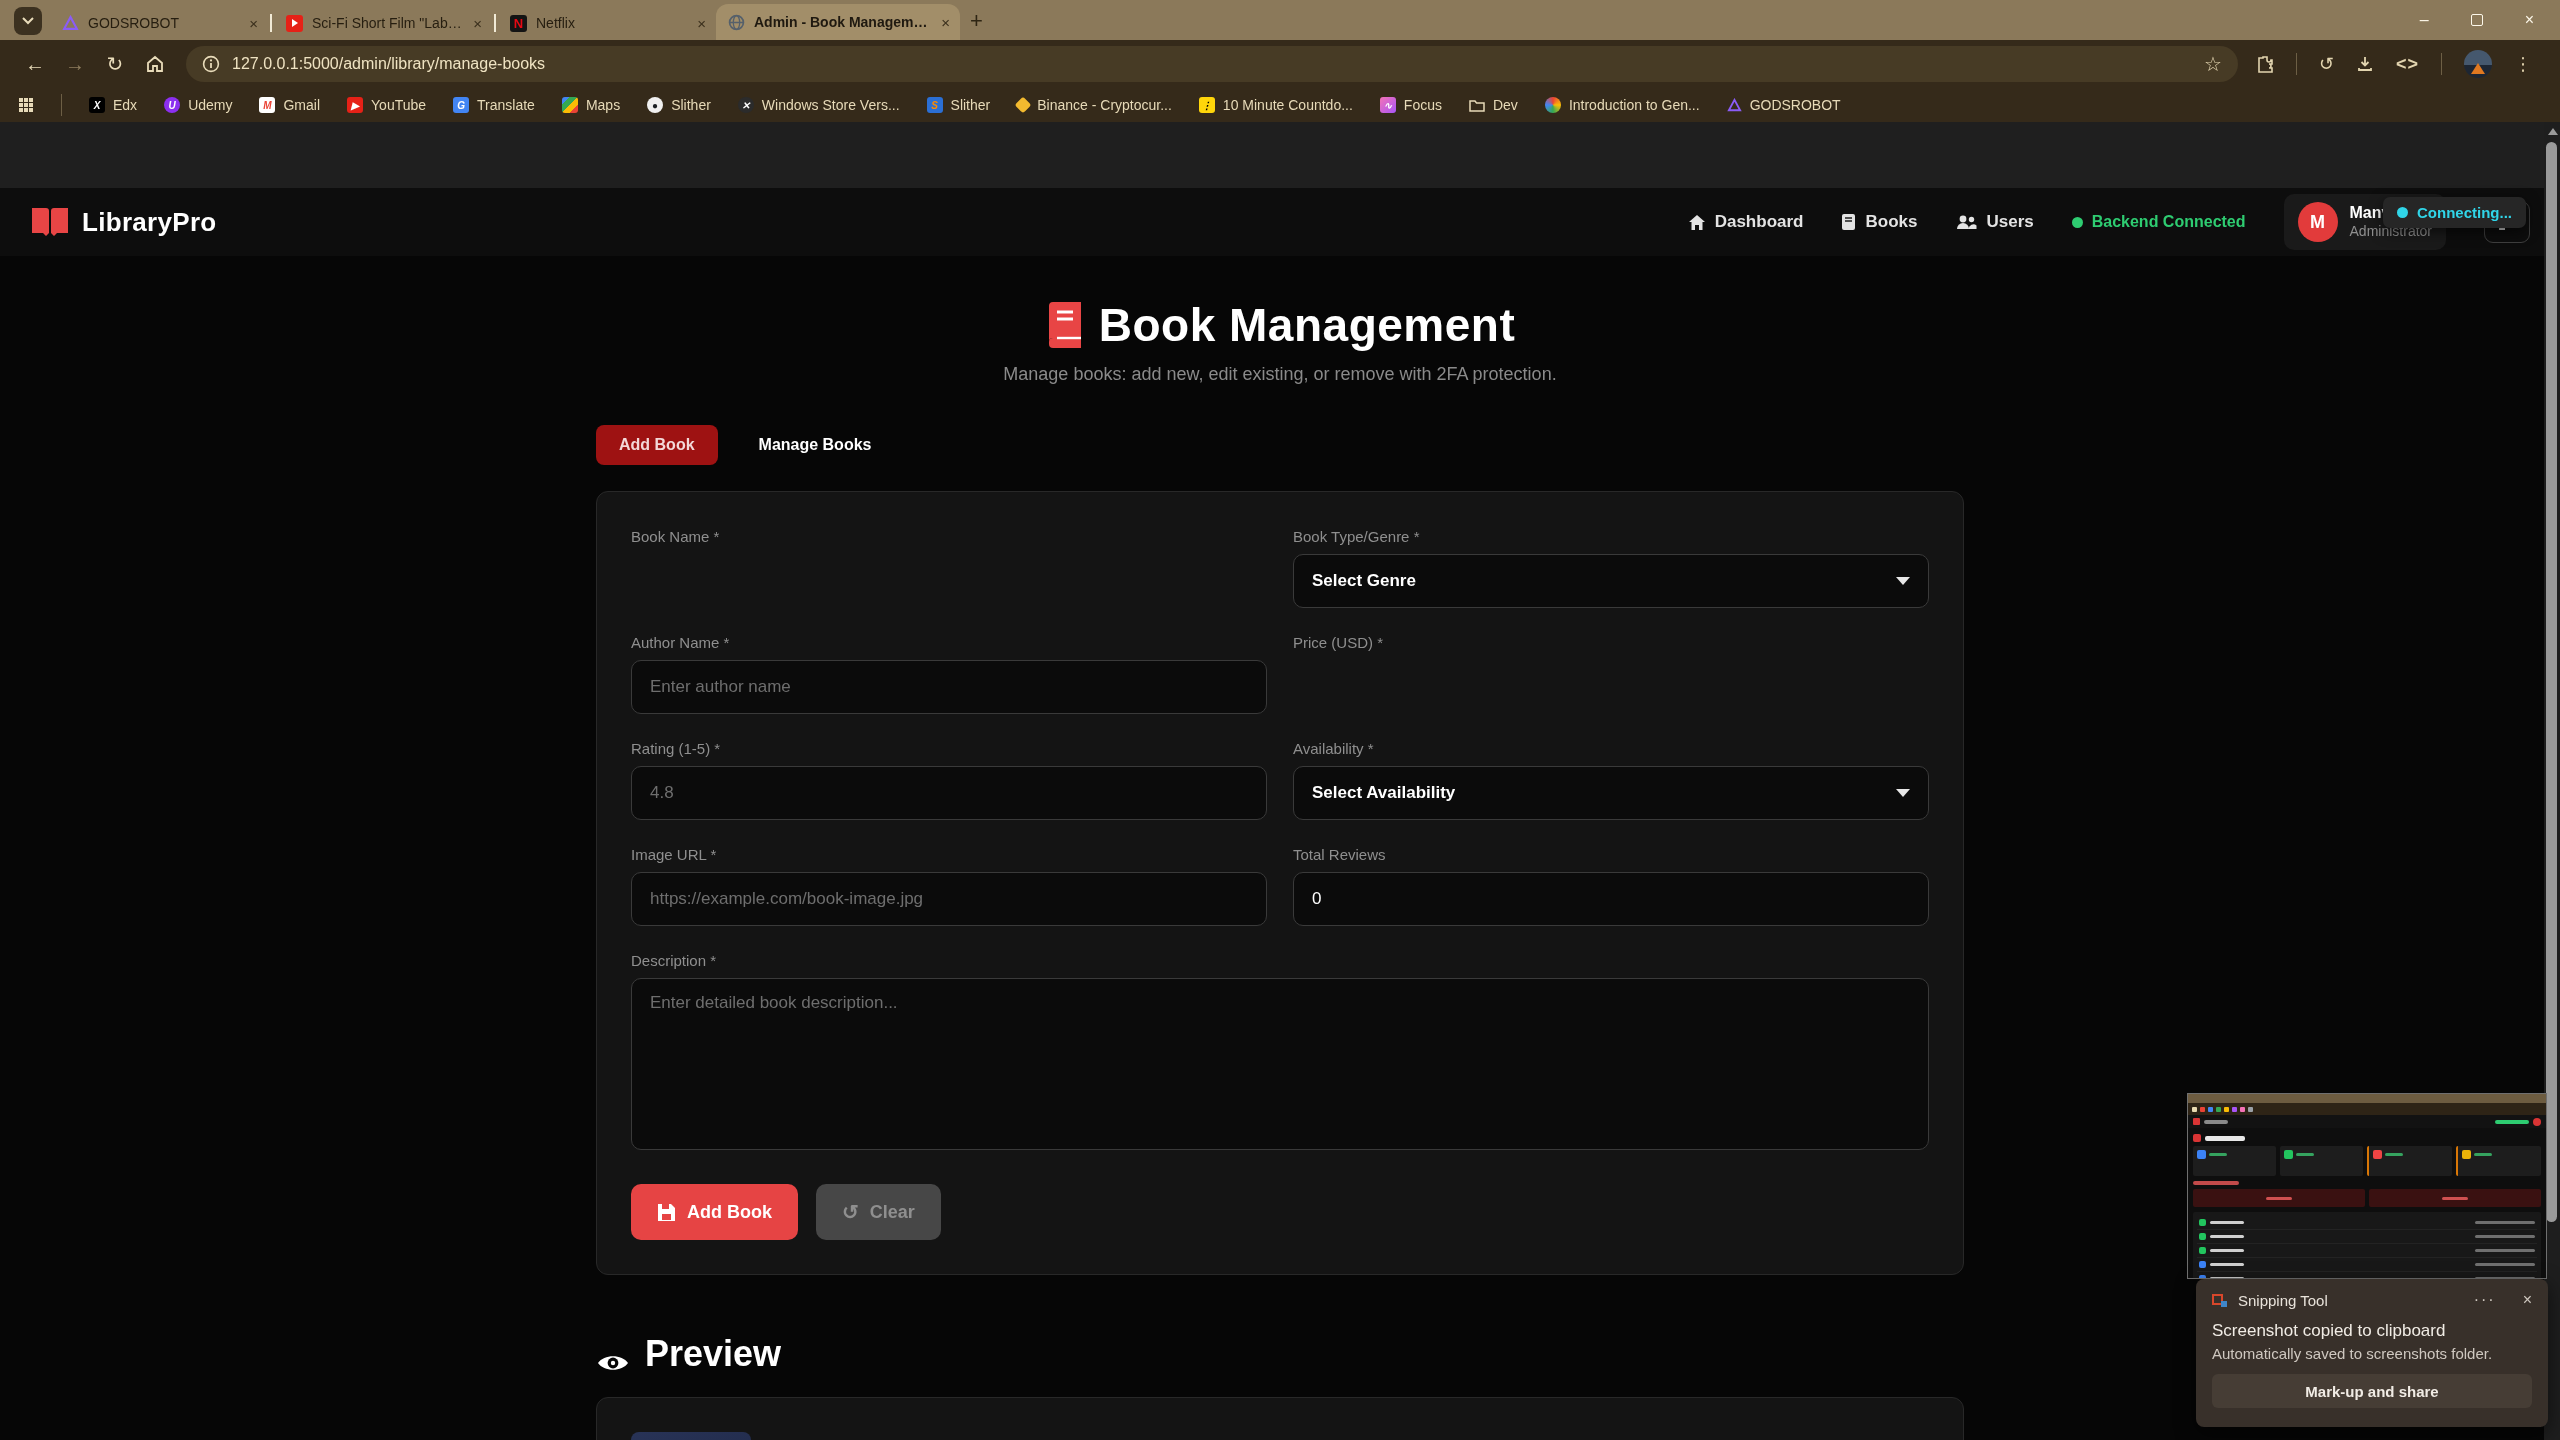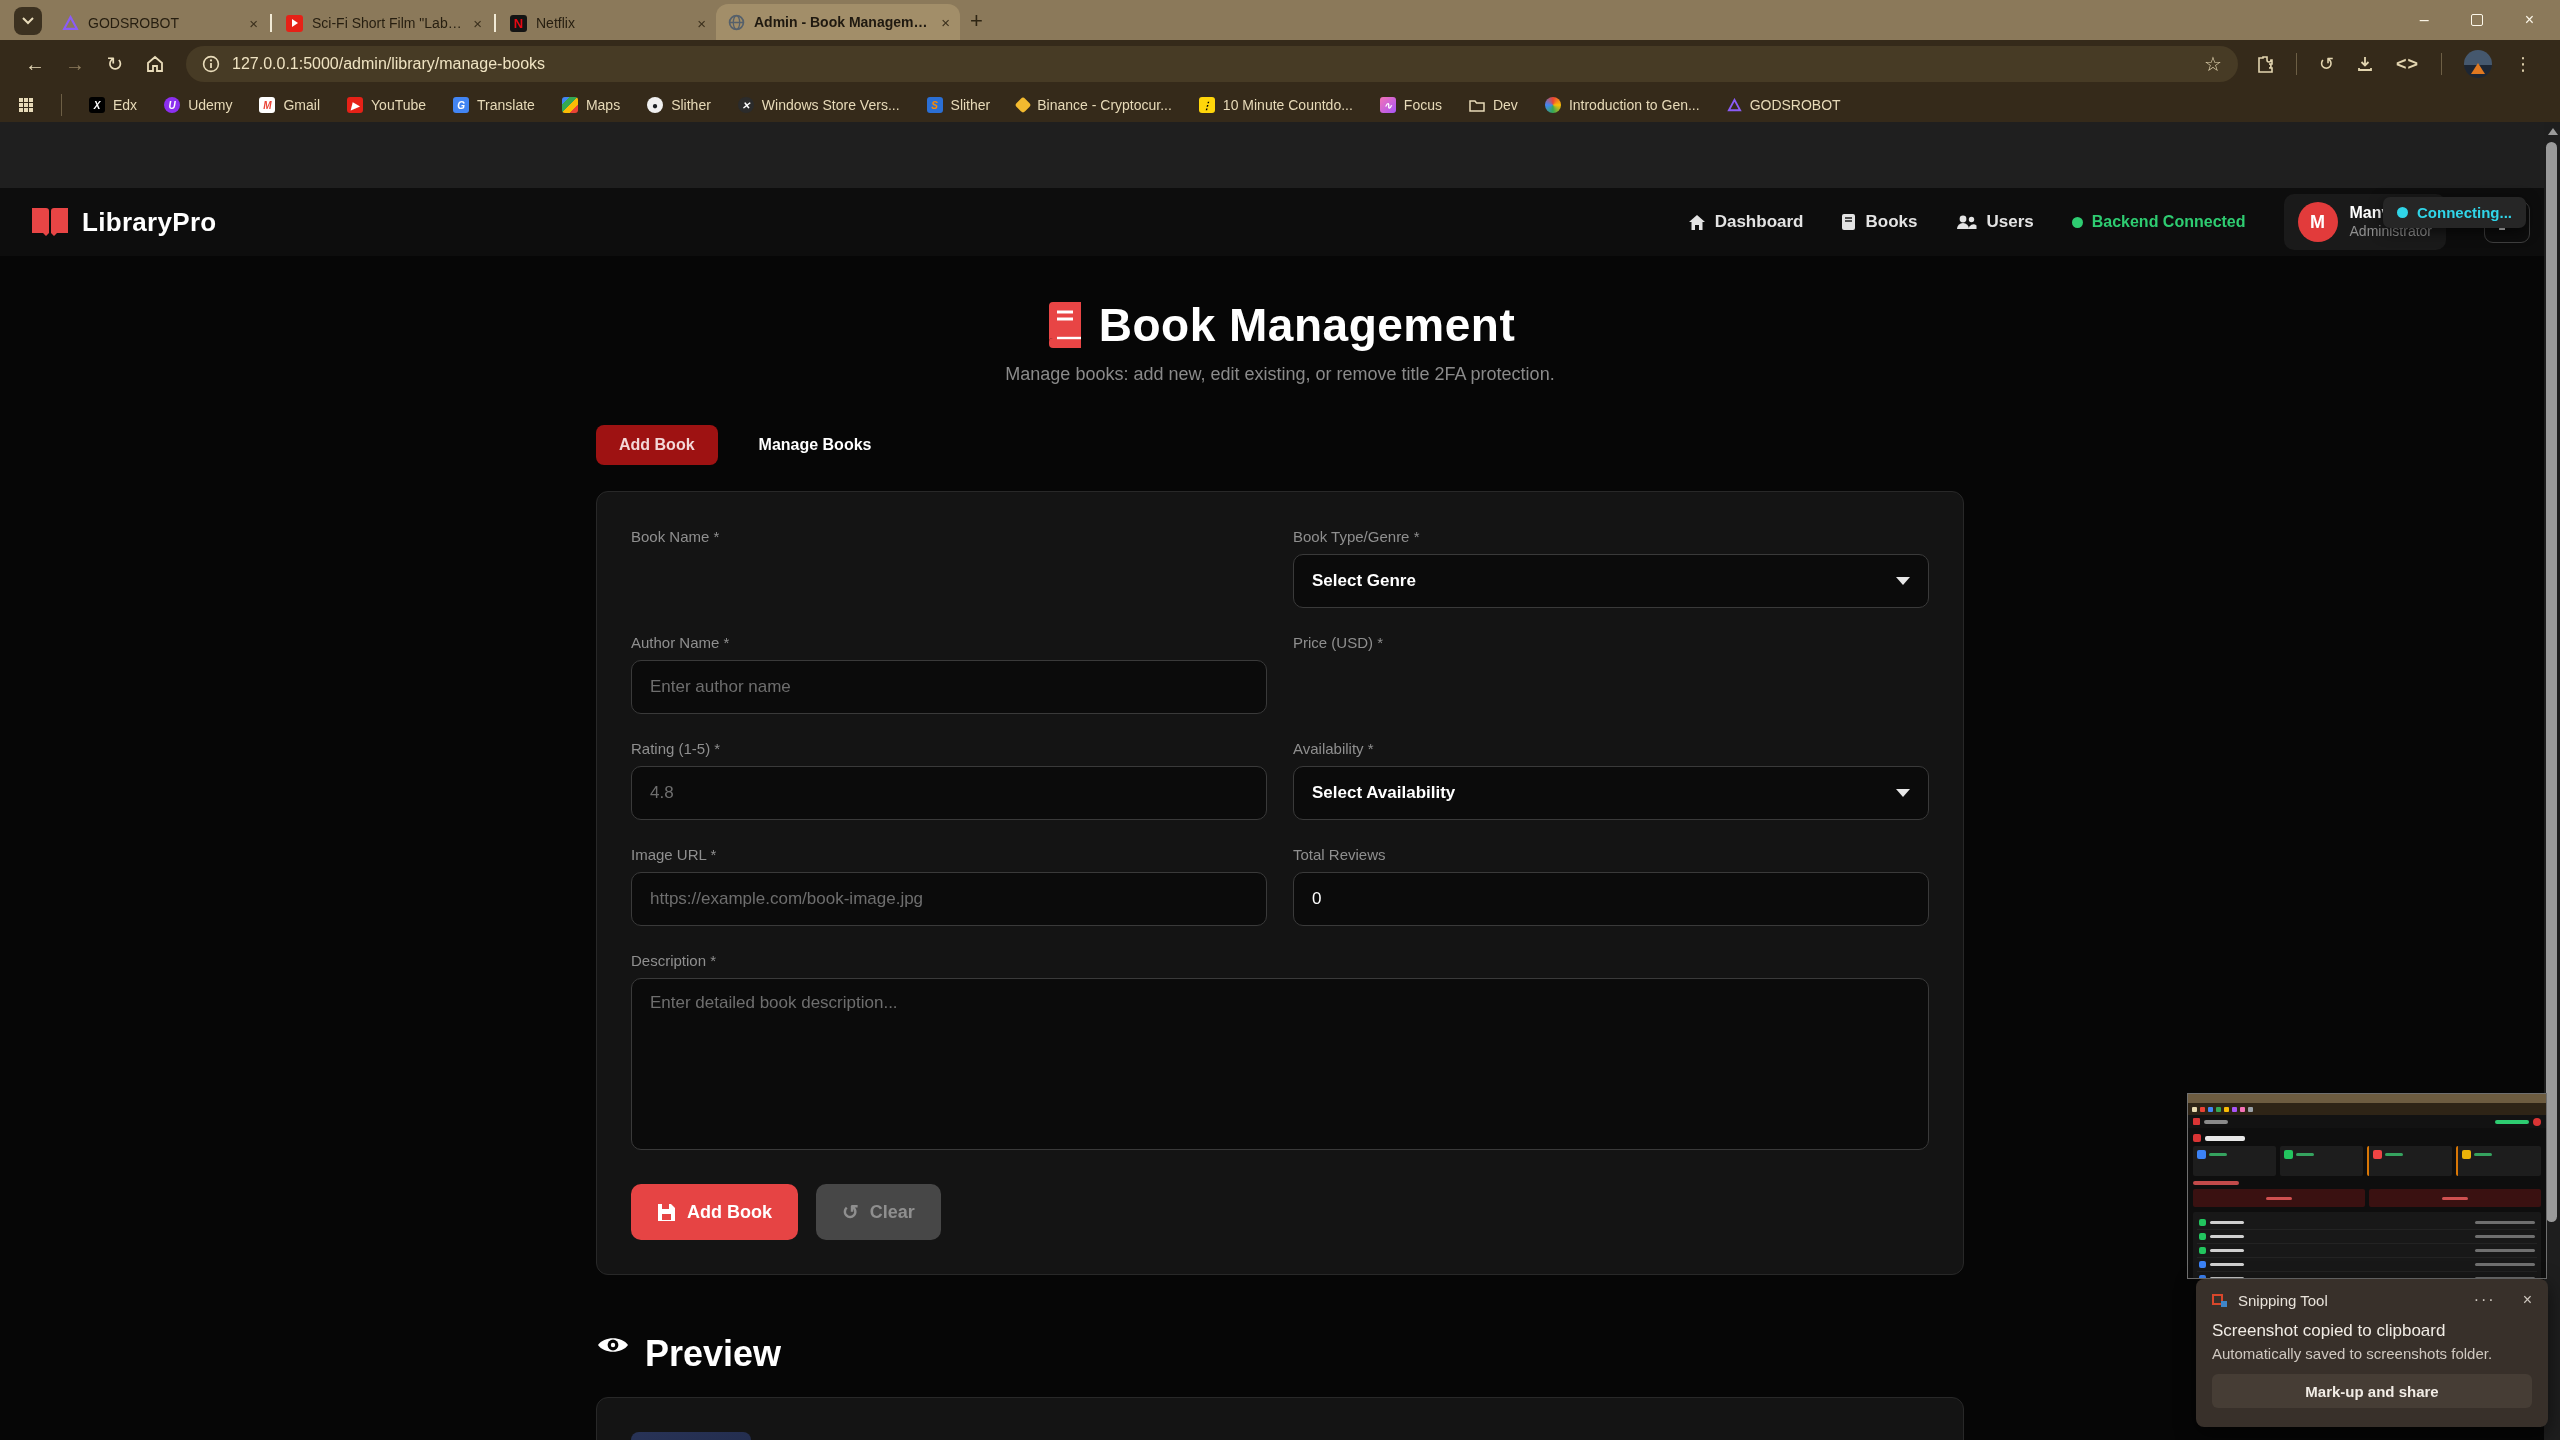--- a/index.html
+++ b/index.html
@@ -78,21 +78,21 @@
   .inp::placeholder, .ta::placeholder { color:#6e6e6e; }
   .sel { height:54px; padding:0 18px; display:flex; align-items:center; font-weight:700; }
   .sel .caret { margin-left:auto; width:0; height:0; border-left:7px solid transparent; border-right:7px solid transparent; border-top:8px solid #e8e8e8; }
   .wide { grid-column:1 / span 2; }
   .ta { height:172px; padding:14px 18px; resize:none; }
   .btnrow { display:flex; gap:18px; margin-top:4px; }
   .btn { display:flex; align-items:center; gap:11px; border-radius:10px; font-size:18px; font-weight:800; padding:0 26px; height:56px; border:none; }
   .btn.red { background:#e64444; color:#fff; }
   .btn.grey { background:#474747; color:#8f8f8f; }
 
-  .prevhead { display:flex; align-items:flex-start; gap:15px; margin-top:58px; }
+  .prevhead { display:flex; align-items:flex-end; gap:15px; margin-top:58px; }
   .prevhead h2 { color:#fff; font-size:36px; font-weight:800; }
   .prevcard { margin-top:22px; background:#141414; border:1px solid #282828; border-radius:12px; padding:34px; display:flex; gap:42px; height:300px; }
   .cover { width:120px; height:214px; border-radius:8px; background:linear-gradient(160deg,#283357 0%,#1b2440 55%,#141a30 100%); flex:0 0 auto; }
   .pbody h3 { color:#fff; font-size:28px; font-weight:800; margin-top:6px; }
 
   
   .sbar { position:absolute; right:0; top:122px; width:16px; height:1318px; background:#1e1e1e; }
   .sarrow { position:absolute; left:4px; top:6px; width:0; height:0; border-left:5px solid transparent; border-right:5px solid transparent; border-bottom:7px solid #9a9a9a; }
   .sthumb { position:absolute; left:2px; top:20px; width:11px; height:1080px; border-radius:6px; background:#9a9a9a; }
 
@@ -366,21 +366,21 @@
       <div class="pghead">
         <svg width="38" height="46" viewBox="0 0 38 46">
             <path d="M4 4 a4 4 0 0 1 4 -4 h28 v36 h-28 a4 4 0 0 0 -4 4 Z" fill="#e84545"></path>
             <path d="M4 40 a4 4 0 0 1 4 -4 h28 v10 h-28 a4 4 0 0 1 -4 -4 Z" fill="#e84545"></path>
             <line x1="12" y1="36" x2="36" y2="36" stroke="#fff" stroke-width="2.4"></line>
             <line x1="12" y1="10" x2="28" y2="10" stroke="#fff" stroke-width="3"></line>
             <line x1="12" y1="17" x2="28" y2="17" stroke="#fff" stroke-width="3"></line>
           </svg>
         <h1>Book Management</h1>
       </div>
-      <div class="pgsub">Manage books: add new, edit existing, or remove title 2FA protection.</div>
+      <div class="pgsub">Manage books: add new, edit existing, or remove with 2FA protection.</div>
 
       <div class="pilltabs">
         <span class="ptab on">Add Book</span>
         <span class="ptab">Manage Books</span>
       </div>
 
       <div class="card">
         <div class="grid">
           <div class="field">
             <label class="lbl">Book Name *</label>

